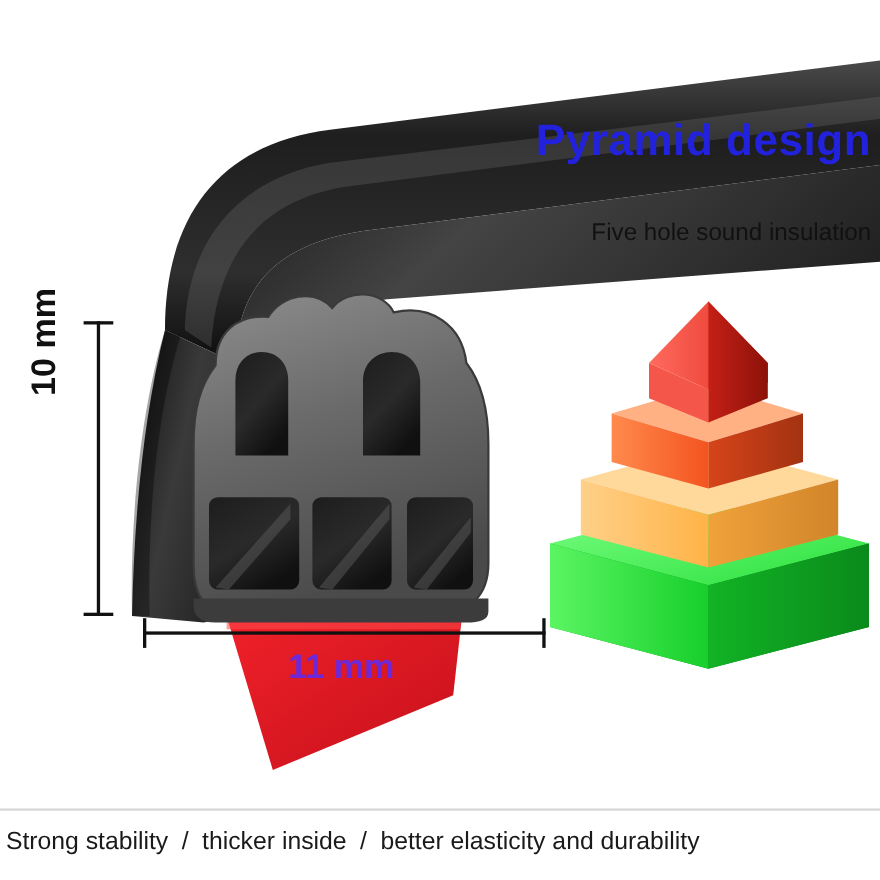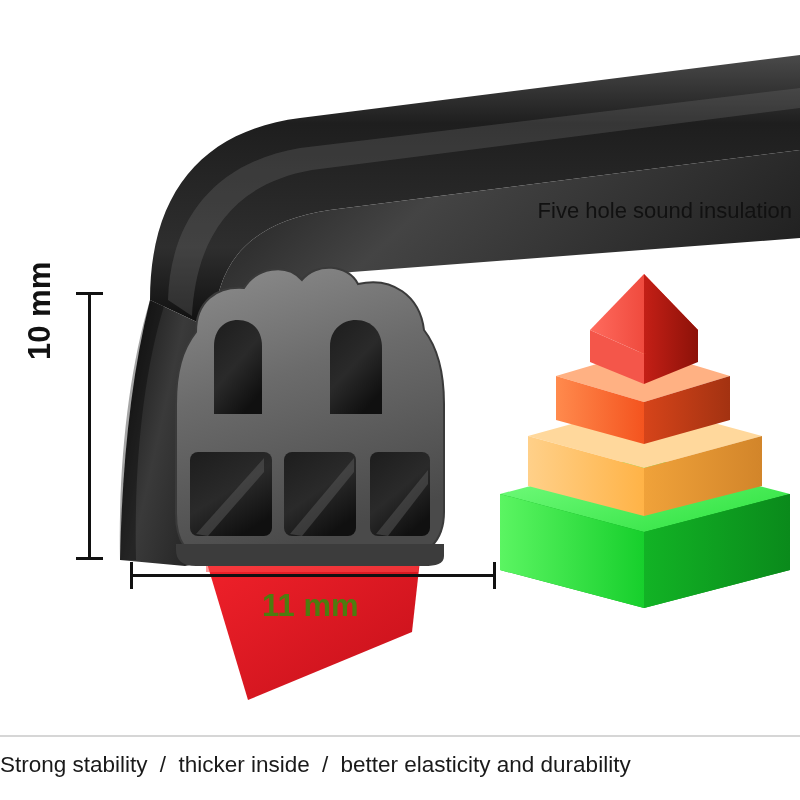--- a/index.html
+++ b/index.html
@@ -46,21 +46,21 @@
     top: 735px;
     width: 800px;
     height: 2px;
     background: #d6d6d6;
   }
   .caption {
     position: absolute;
     left: 0;
     top: 752px;
     width: 636px;
-    text-align: left;
+    text-align: right;
     font-size: 22.5px;
     color: #1a1a1a;
     white-space: nowrap;
   }
   .caption .sep {
     color: #1a1a1a;
     padding: 0 6px;
   }
 
   
@@ -132,21 +132,21 @@
     width: 3px;
     height: 27px;
     background: #111;
   }
   .dim-h-label {
     position: absolute;
     left: 262px;
     top: 588px;
     font-size: 31px;
     font-weight: 600;
-    color: #4d7c0f;
+    color: #6d28d9;
     white-space: nowrap;
   }
 </style>
 </head>
 <body>
 
 <div id="page">
 
   <svg class="art" viewBox="0 0 800 800" xmlns="http://www.w3.org/2000/svg">
     <defs>
@@ -285,20 +285,21 @@
       <polygon points="556,376 644,402 644,444 556,420" fill="url(#pyrOrF)"></polygon>
       <polygon points="644,402 730,376 730,420 644,444" fill="url(#pyrOrS)"></polygon>
 
       <polygon points="590,330 644,274 698,330 644,354" fill="url(#pyrRedF)"></polygon>
       <polygon points="644,274 698,330 698,348 644,354" fill="url(#pyrRedS)"></polygon>
       <polygon points="590,330 644,354 644,384 590,362" fill="#f4564a"></polygon>
       <polygon points="644,354 698,330 698,362 644,384" fill="url(#pyrRedS)"></polygon>
     </g>
   </svg>
 
+  <div class="headline">Pyramid design</div>
   <div class="subhead">Five hole sound insulation</div>
 
   <div class="dim-v-line"></div>
   <div class="dim-v-cap-top"></div>
   <div class="dim-v-cap-bot"></div>
   <div class="dim-v-label">10 mm</div>
 
   <div class="dim-h-line"></div>
   <div class="dim-h-cap-left"></div>
   <div class="dim-h-cap-right"></div>

